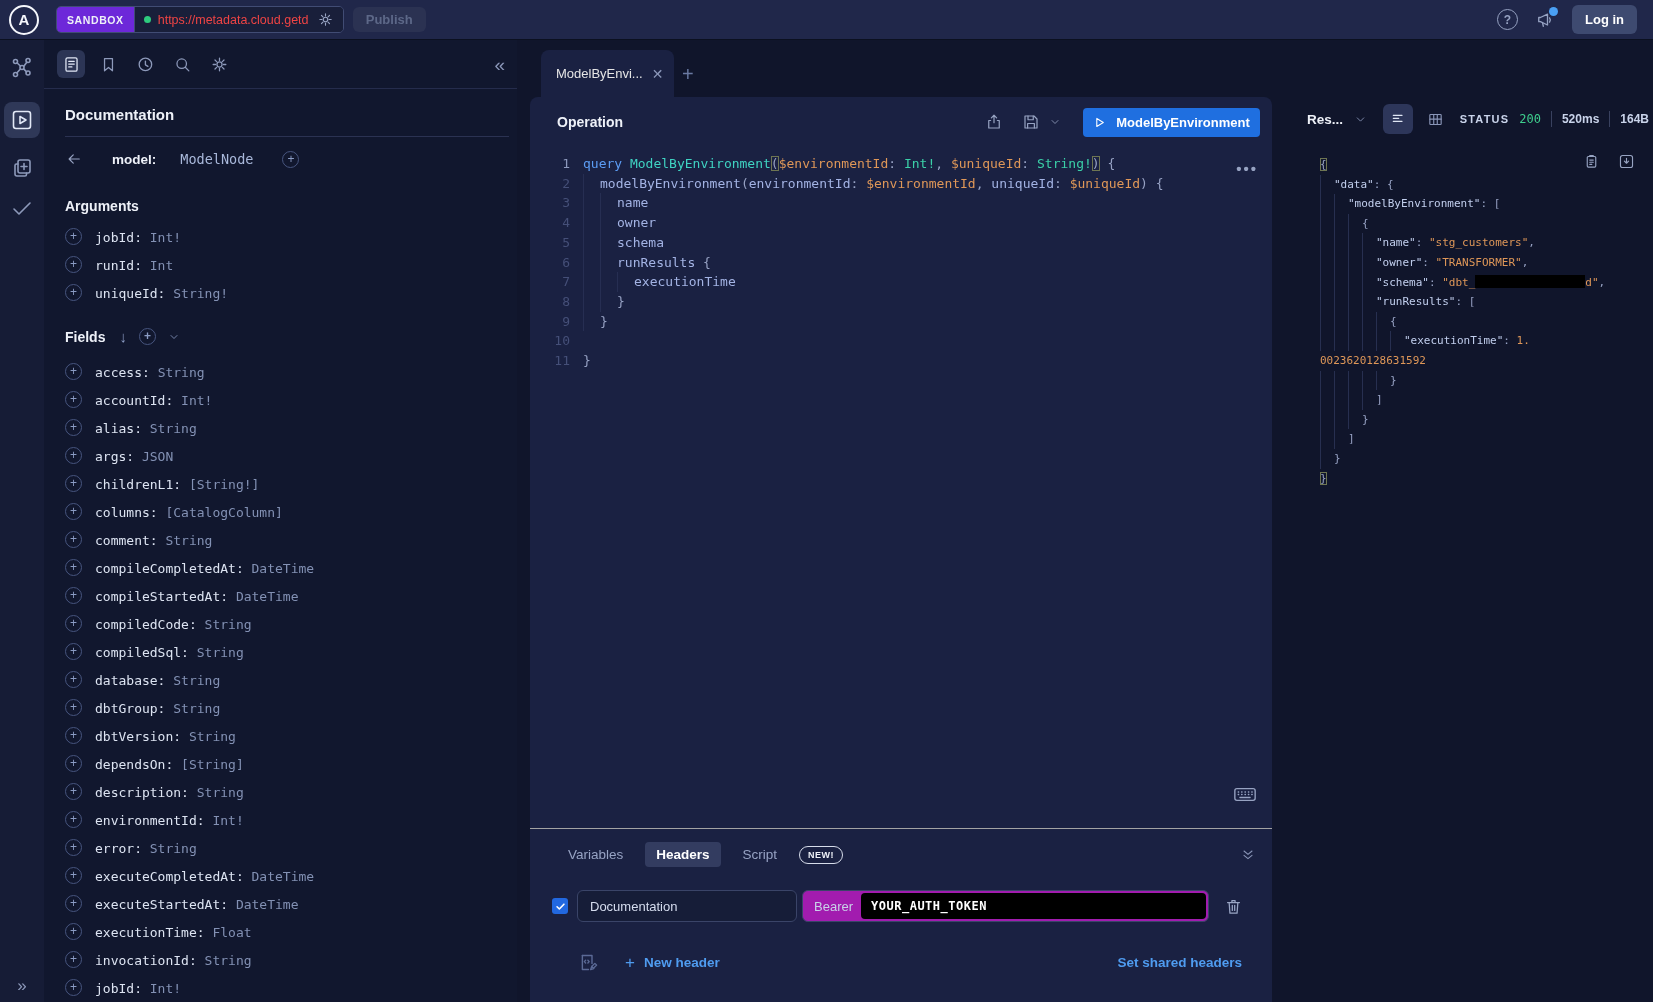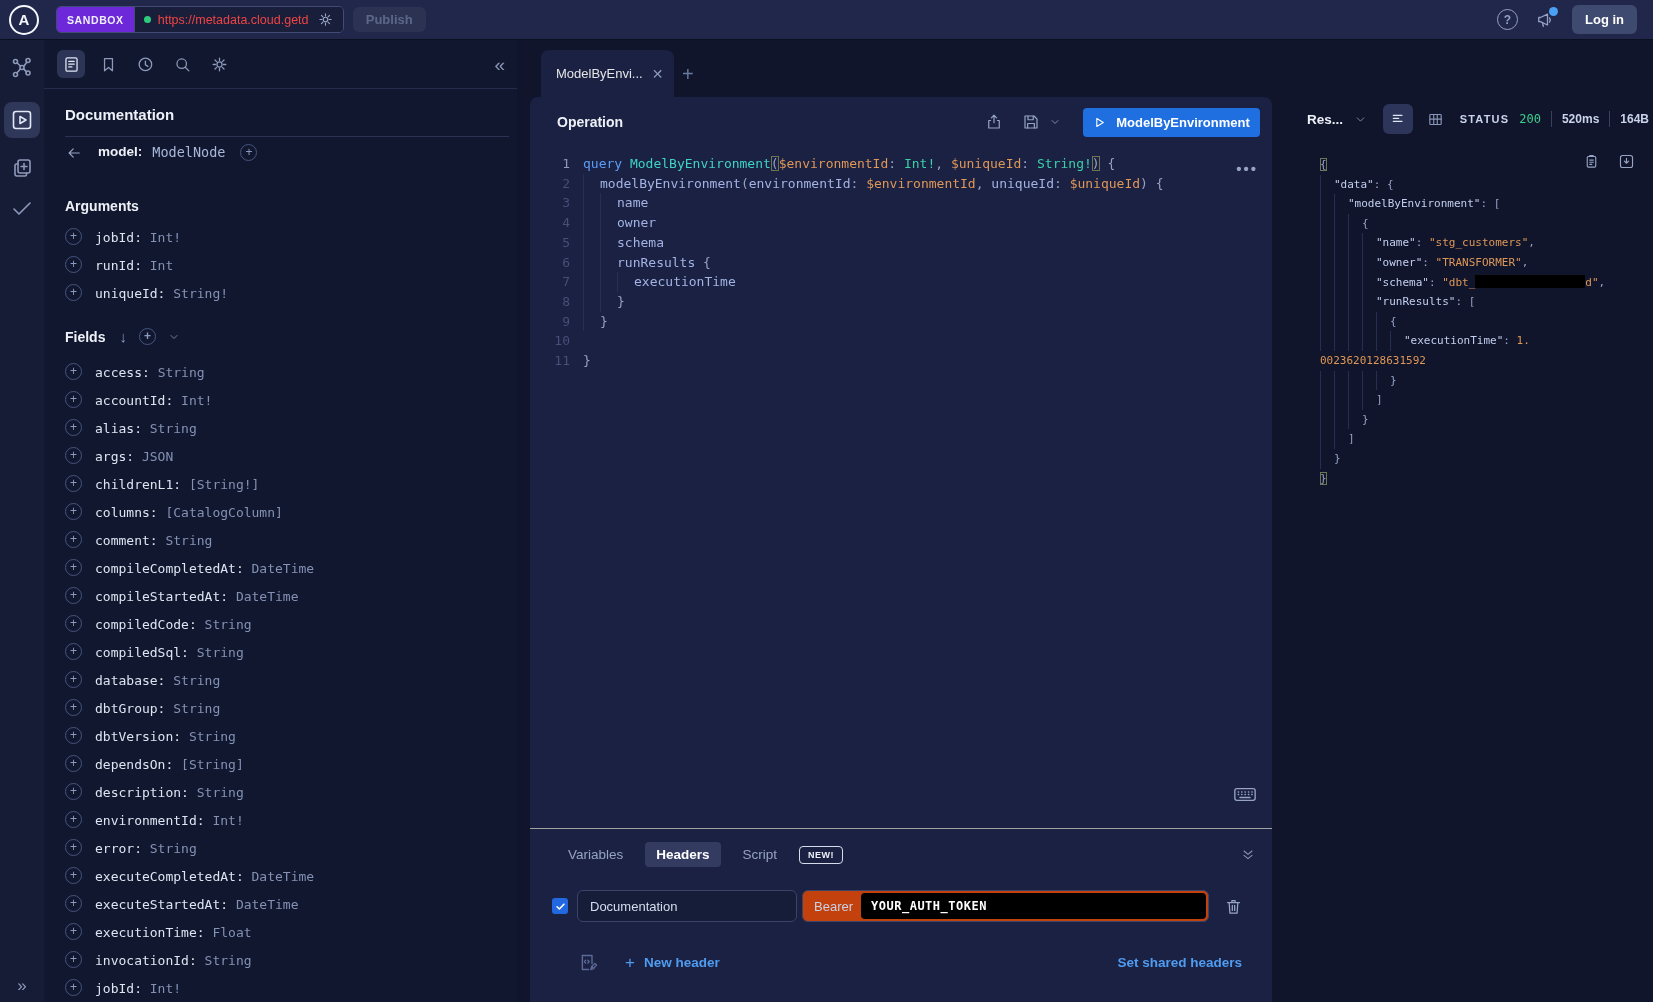--- a/index.html
+++ b/index.html
@@ -42,21 +42,21 @@
   
   .docpanel{position:absolute;top:40px;left:44px;width:473px;bottom:0;background:#11172e;overflow:hidden;}
   .dochead{height:49px;border-bottom:1px solid #252c4c;display:flex;align-items:center;
         padding:0 12px 0 13px;gap:9px;box-sizing:border-box;}
   .dochead .hicon{width:28px;height:28px;display:flex;align-items:center;justify-content:center;color:#8d99ba;}
   .hicon.active{background:#2c3555;border-radius:6px;color:#e2e8f6;}
   .doccollapse{margin-left:auto;color:#8a96b8;font-size:19px;line-height:1;}
   .doccontent{padding:0 4px 0 21px;}
   .doctitle{margin-top:17px;font-size:15px;font-weight:bold;color:#eef1f8;}
   .docdivider{margin-top:13px;border-top:1px solid #2b3252;margin-right:4px;}
-  .modelrow{margin-top:7px;height:30px;display:flex;align-items:flex-start;gap:15px;}
+  .modelrow{margin-top:7px;height:30px;display:flex;align-items:center;gap:29px;}
   .backarrow{color:#97a3c2;}
   .modellabel{font-weight:bold;font-size:13.5px;color:#eef1f8;}
   .modeltype{font-size:13.5px;color:#a9b8da;margin-left:-5px;}
   .sectionhead{margin-top:24px;font-size:14px;font-weight:bold;color:#eef1f8;display:flex;align-items:center;gap:14px;}
   .fieldtools{display:flex;align-items:center;gap:12px;color:#8b9cc4;}
   .doclist{margin-top:8px;}
   .docrow{display:flex;align-items:center;height:28px;gap:13px;}
   .pluscircle{width:17px;height:17px;border:1.2px solid #47557f;border-radius:50%;box-sizing:border-box;
         color:#8b9cc4;font-size:12px;line-height:14px;text-align:center;flex:none;}
   .mono{font-family:"DejaVu Sans Mono",monospace;}
@@ -87,31 +87,31 @@
   .tk-p{color:#97a2c4}.tk-fld{color:#a3b3e4}
   .tk-pb{color:#97a2c4;outline:1px solid #6e7552;outline-offset:-1px;}
   .editordots{position:absolute;top:63px;right:14px;color:#97a3c2;letter-spacing:2px;font-size:15px;font-weight:bold;}
   .kbdicon{position:absolute;top:690px;right:16px;color:#97a3c2;}
 
   
   .bottompanel{position:absolute;top:731px;left:0;right:0;bottom:0;border-top:1px solid #a3a3a3;}
   .btabs{display:flex;align-items:center;gap:14px;padding:13px 16px 0 30px;}
   .btab{font-size:13.5px;color:#97a3c4;padding:5px 8px;}
   .btab.active{background:#333c60;border-radius:4px;color:#fff;font-weight:bold;padding:5px 11px;}
-  .newbadge{border:1px solid #d6dcea;border-radius:4px;color:#eef1f8;font-size:9px;font-weight:bold;
+  .newbadge{border:1px solid #d6dcea;border-radius:9px;color:#eef1f8;font-size:9px;font-weight:bold;
         letter-spacing:.5px;padding:3px 8px;}
   .bcollapse{margin-left:auto;color:#8a96b8;}
   .headerrow{display:flex;align-items:center;margin:23px 0 0 22px;}
   .checkbox{width:16px;height:16px;background:#2268e0;border-radius:3px;display:flex;align-items:center;
         justify-content:center;color:#fff;flex:none;}
   .nameinput{margin-left:9px;width:220px;height:32px;box-sizing:border-box;border:1px solid #3a4468;
         border-radius:6px;background:#161d38;display:flex;align-items:center;padding:0 12px;
         font-size:13px;color:#d5dcee;}
   .valinput{margin-left:5px;width:407px;height:32px;box-sizing:border-box;border:1px solid #3a4468;
-        border-radius:6px;background:#c2410c;display:flex;align-items:center;overflow:hidden;}
+        border-radius:6px;background:#a21caf;display:flex;align-items:center;overflow:hidden;}
   .bearerlbl{padding:0 8px 0 11px;font-size:13px;color:#c8d2e8;}
   .tokenblock{flex:1;align-self:stretch;margin:2px 2px 2px 0;background:#000;border-radius:4px;
         display:flex;align-items:center;padding:0 10px;color:#fff;font-family:"DejaVu Sans Mono",monospace;
         font-weight:bold;font-size:12px;letter-spacing:.5px;}
   .trashbtn{margin-left:15px;color:#99a5c4;}
   .panelfooter{display:flex;align-items:center;margin:30px 30px 0 48px;}
   .scripticon{color:#5b6a96;}
   .newheader{display:flex;align-items:center;gap:9px;margin-left:26px;color:#4f9cf0;
         font-size:13.5px;font-weight:bold;}
   .plussign{font-size:17px;font-weight:normal;}

